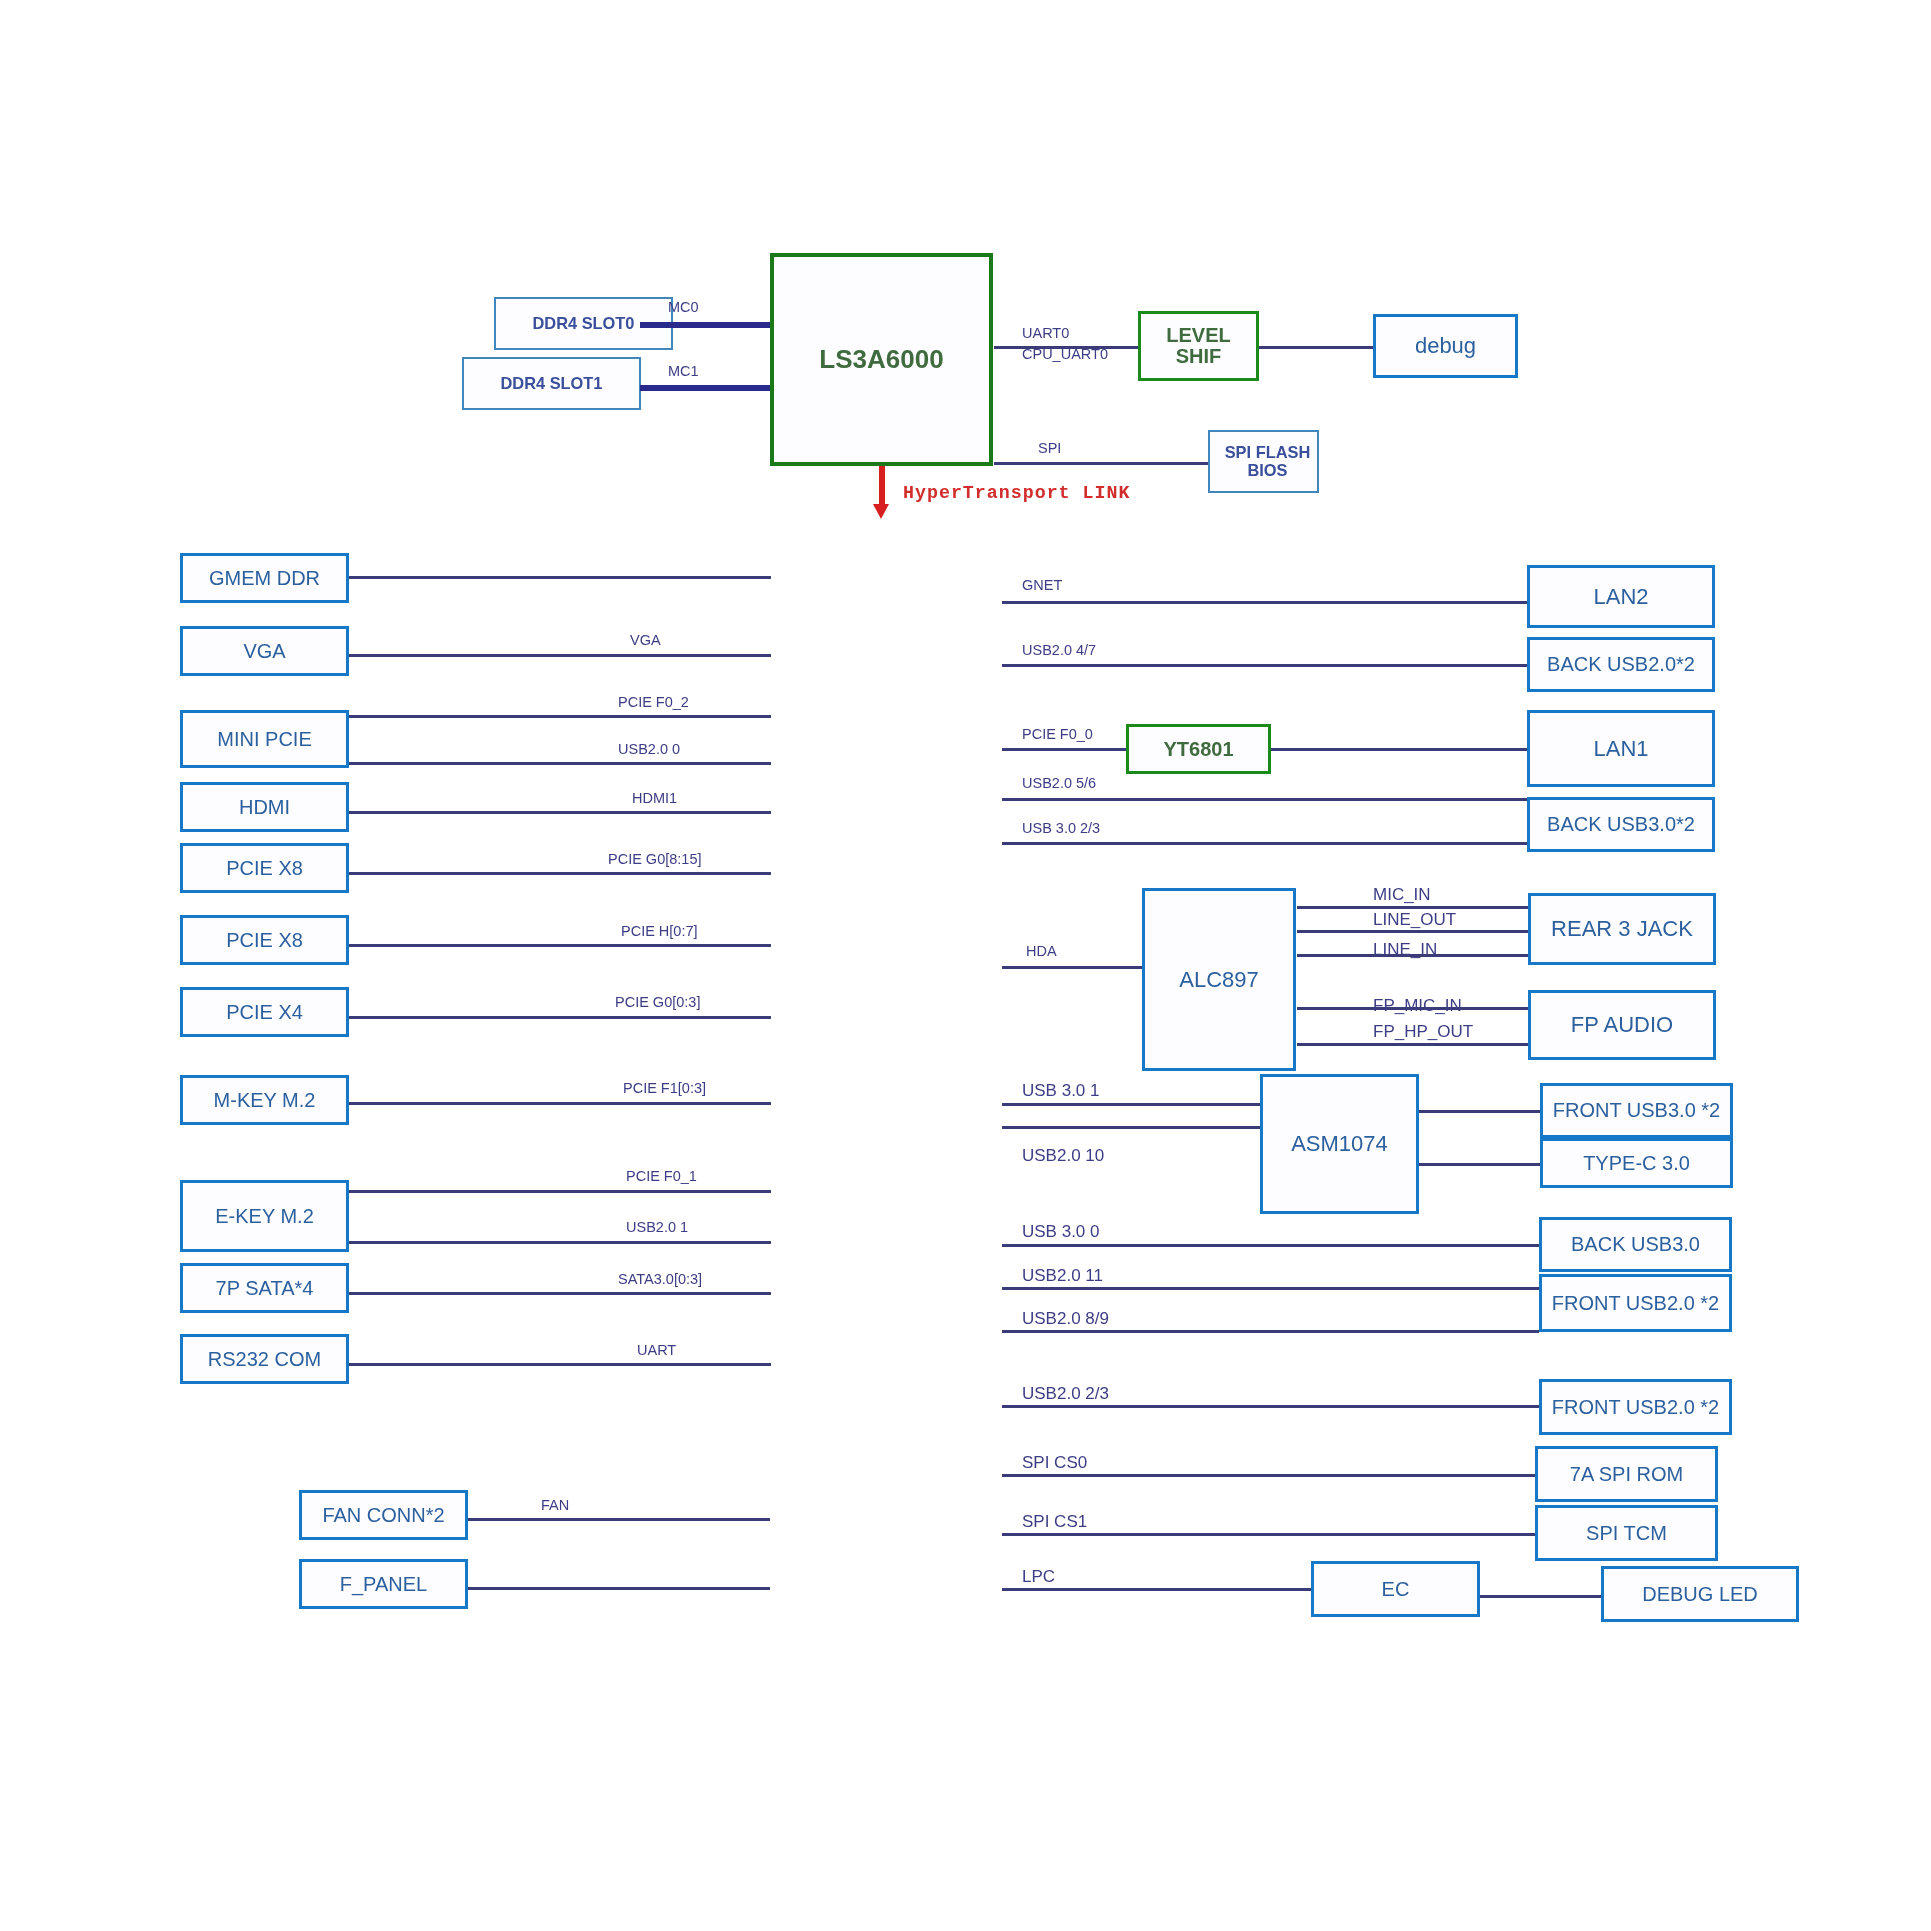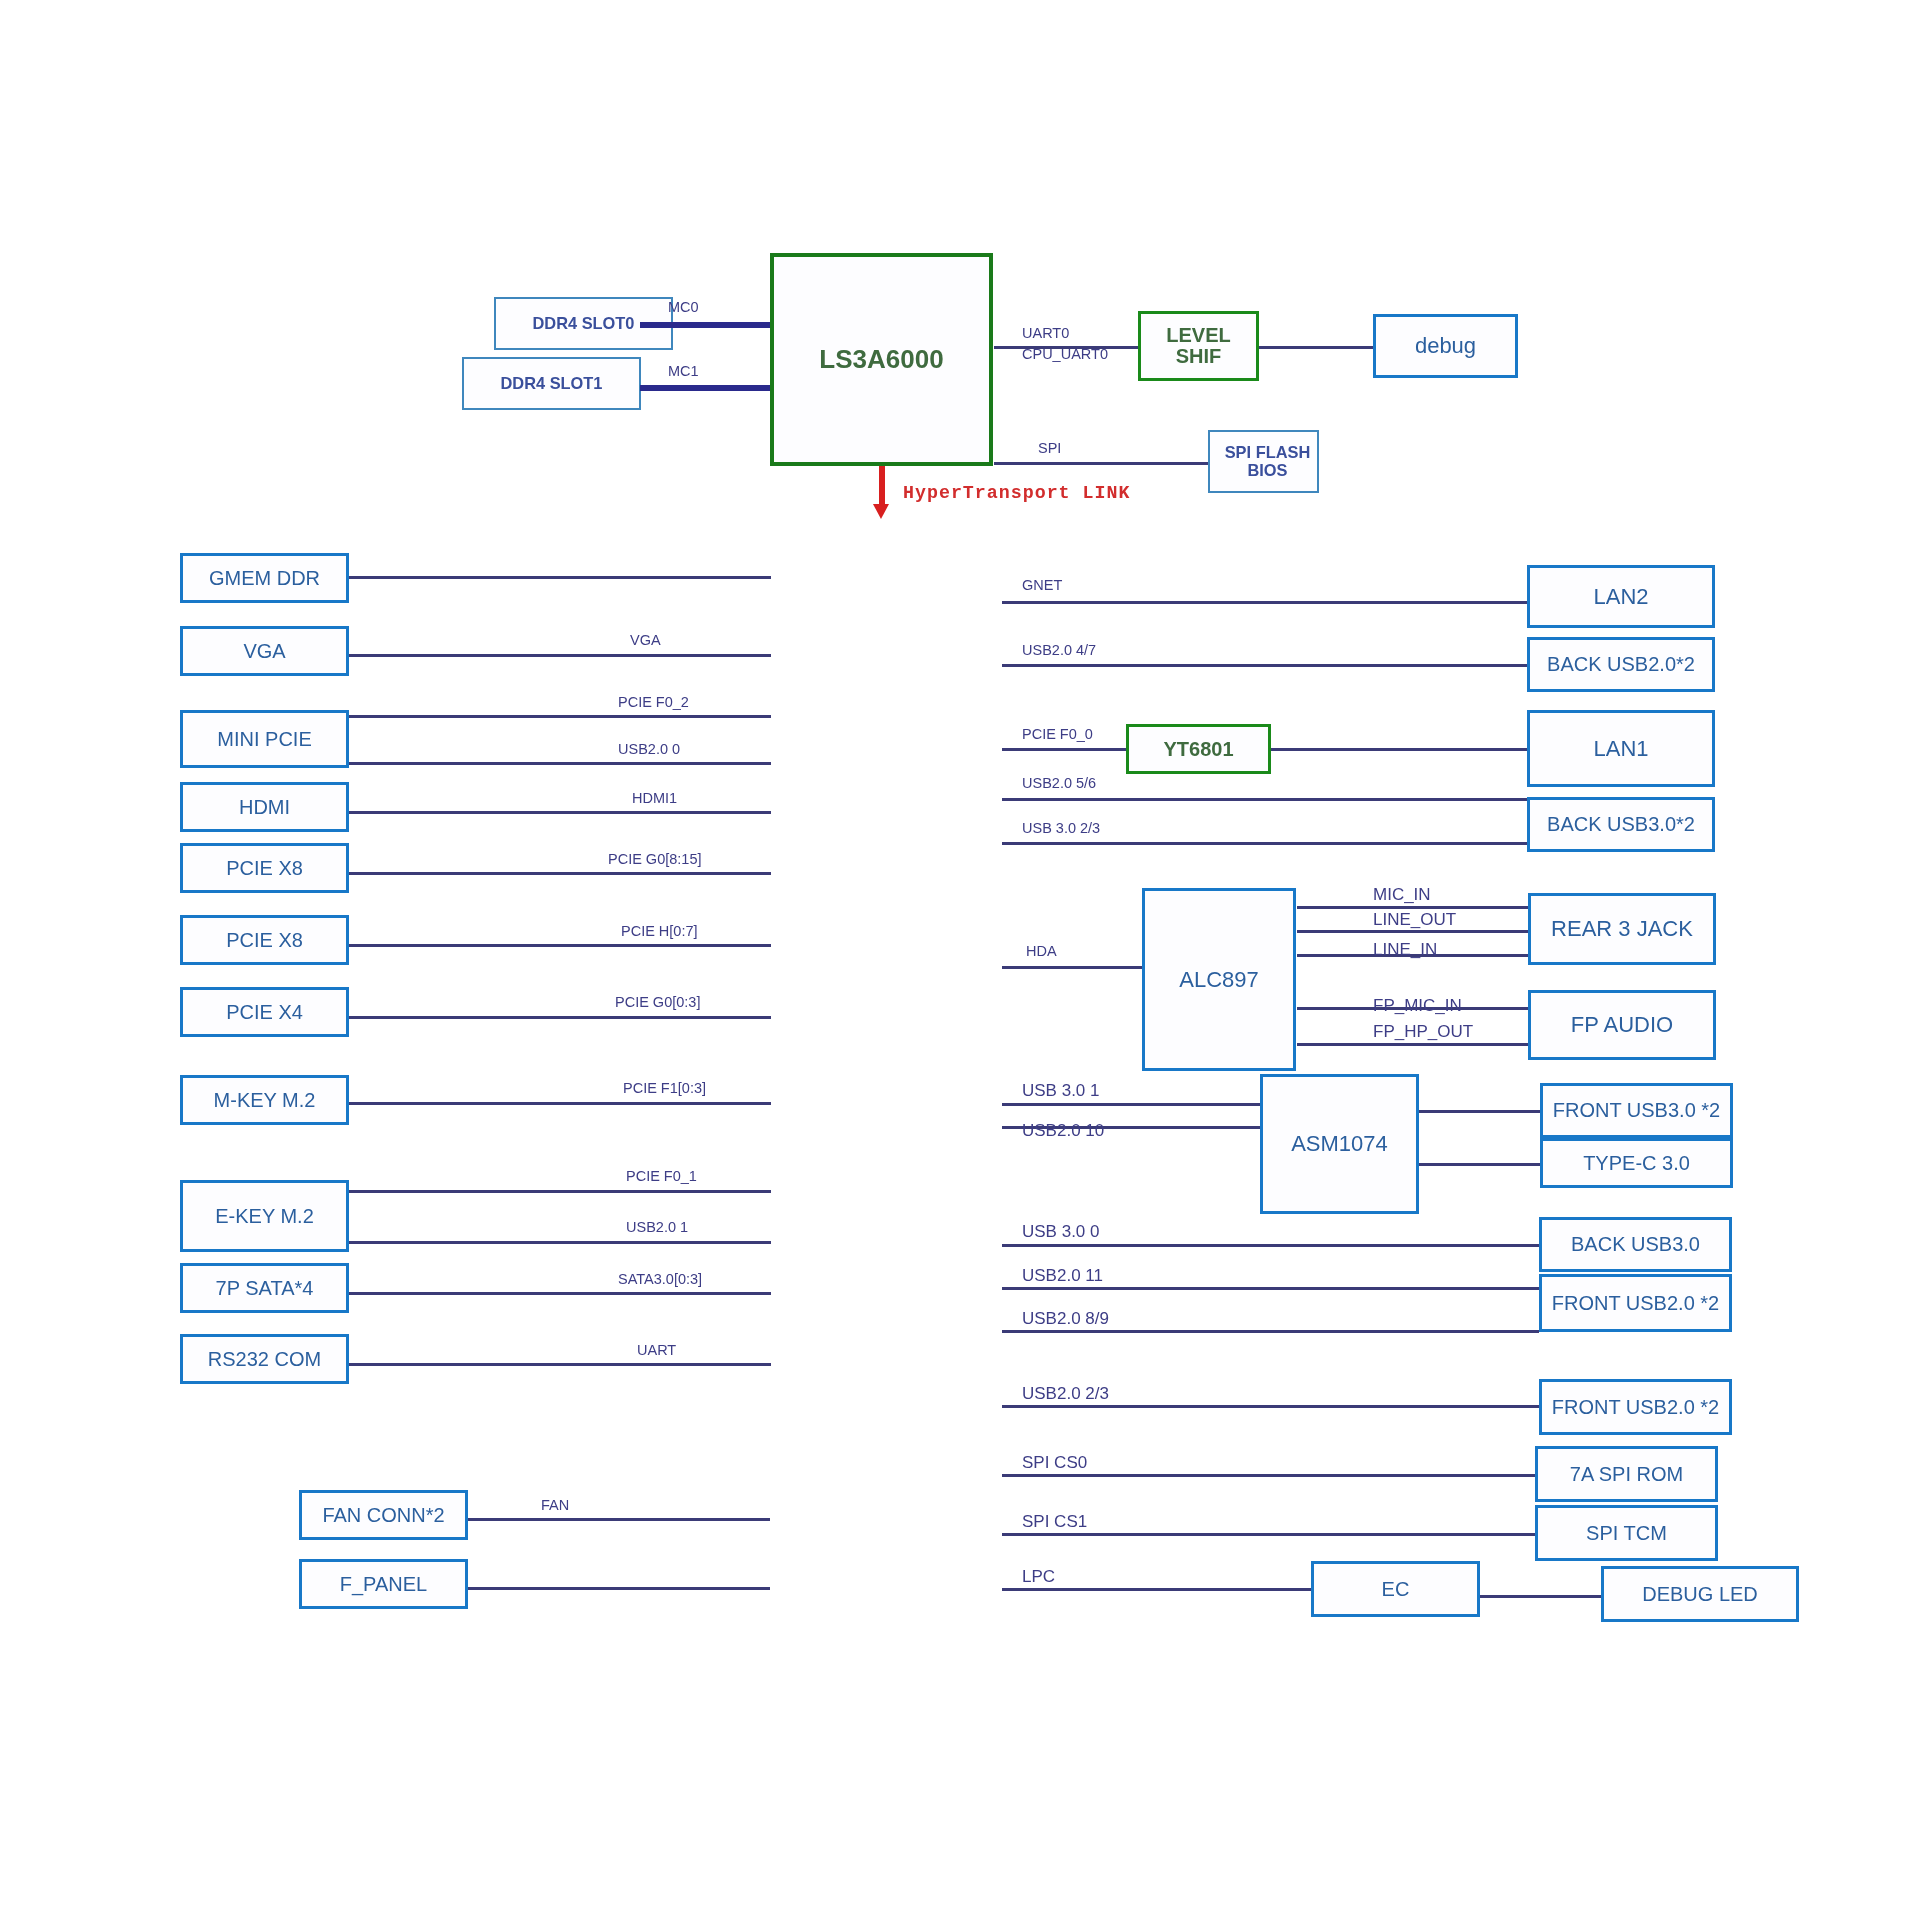--- a/index.html
+++ b/index.html
@@ -282,21 +282,21 @@
   <div class="sig sig-sm" style="left:1373px; top:986px;margin-top:10px;">FP_MIC_IN</div>
   <div class="wire wire-h" style="left:1297px; top:1043px; width:232px;"></div>
   <div class="sig sig-sm" style="left:1373px; top:1022px;">FP_HP_OUT</div>
   <div class="box box-blue lbl-22" style="left:1528px; top:990px; width:188px; height:70px;">
     <span>FP AUDIO</span>
   </div>
 
   <div class="wire wire-h" style="left:1002px; top:1103px; width:258px;"></div>
   <div class="sig sig-sm" style="left:1022px; top:1081px;">USB 3.0 1</div>
   <div class="wire wire-h" style="left:1002px; top:1126px; width:258px;"></div>
-  <div class="sig sig-sm" style="left:1022px; top:1121px;">USB2.0 10</div>
+  <div class="sig sig-sm" style="left:1022px; top:1146px;">USB2.0 10</div>
 
   <div class="box box-blue lbl-22" style="left:1260px; top:1074px; width:159px; height:140px;">
     <span>ASM1074</span>
   </div>
 
   <div class="wire wire-h" style="left:1419px; top:1110px; width:121px;"></div>
   <div class="box box-blue lbl-20" style="left:1540px; top:1083px; width:193px; height:55px;">
     <span>FRONT  USB3.0 *2</span>
   </div>
 

